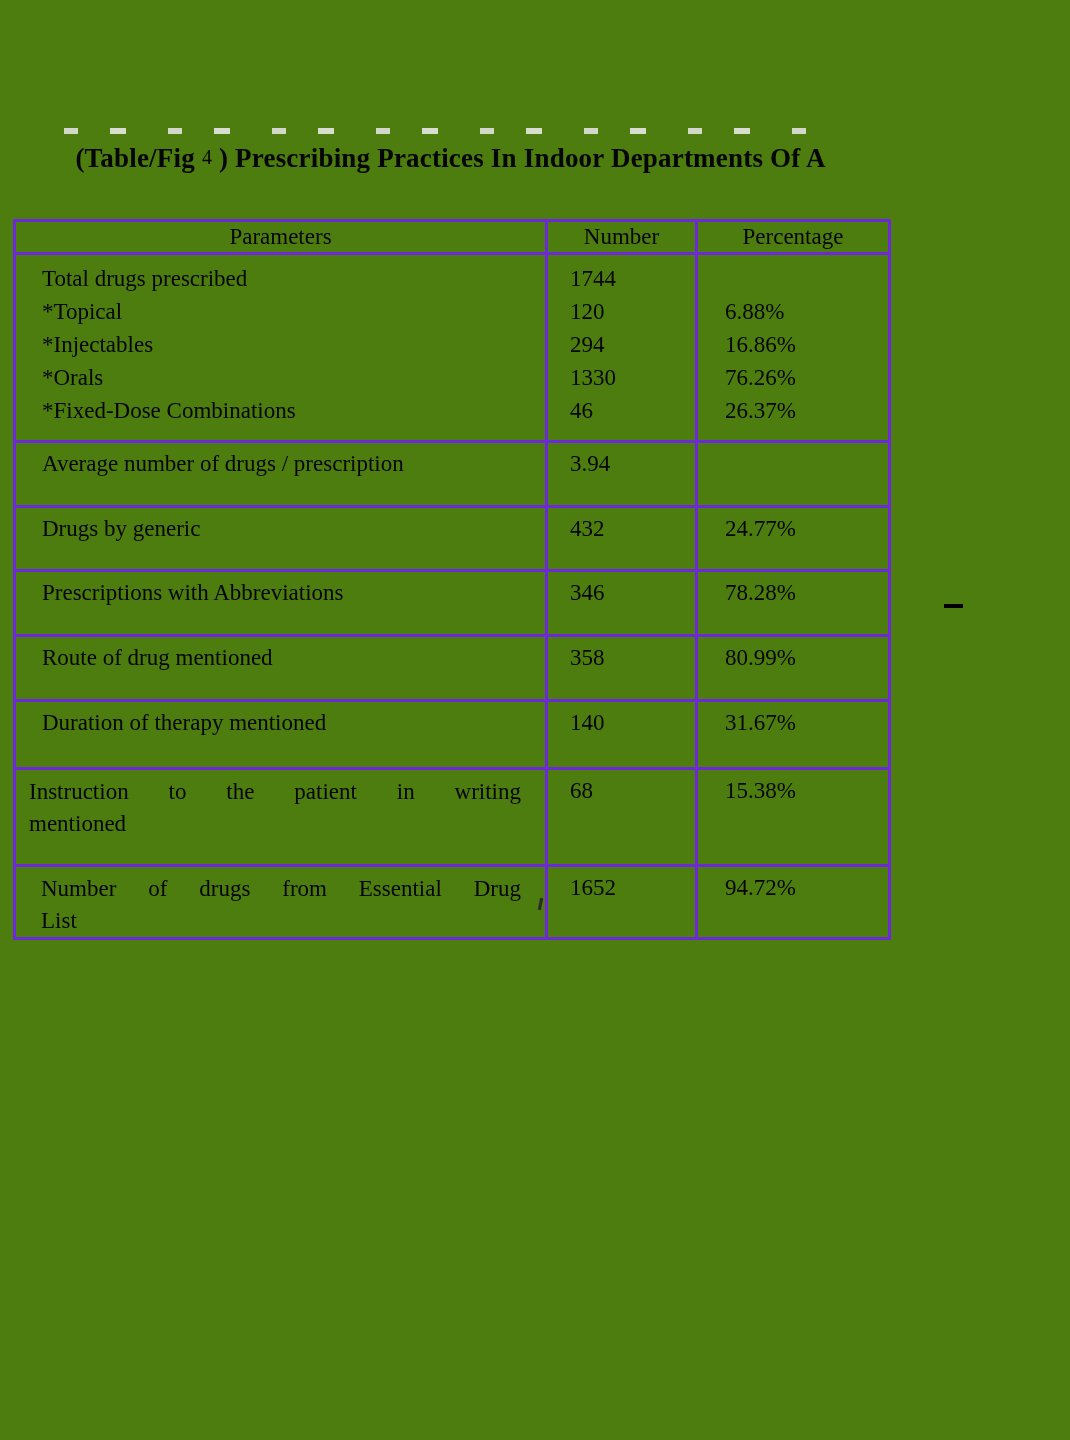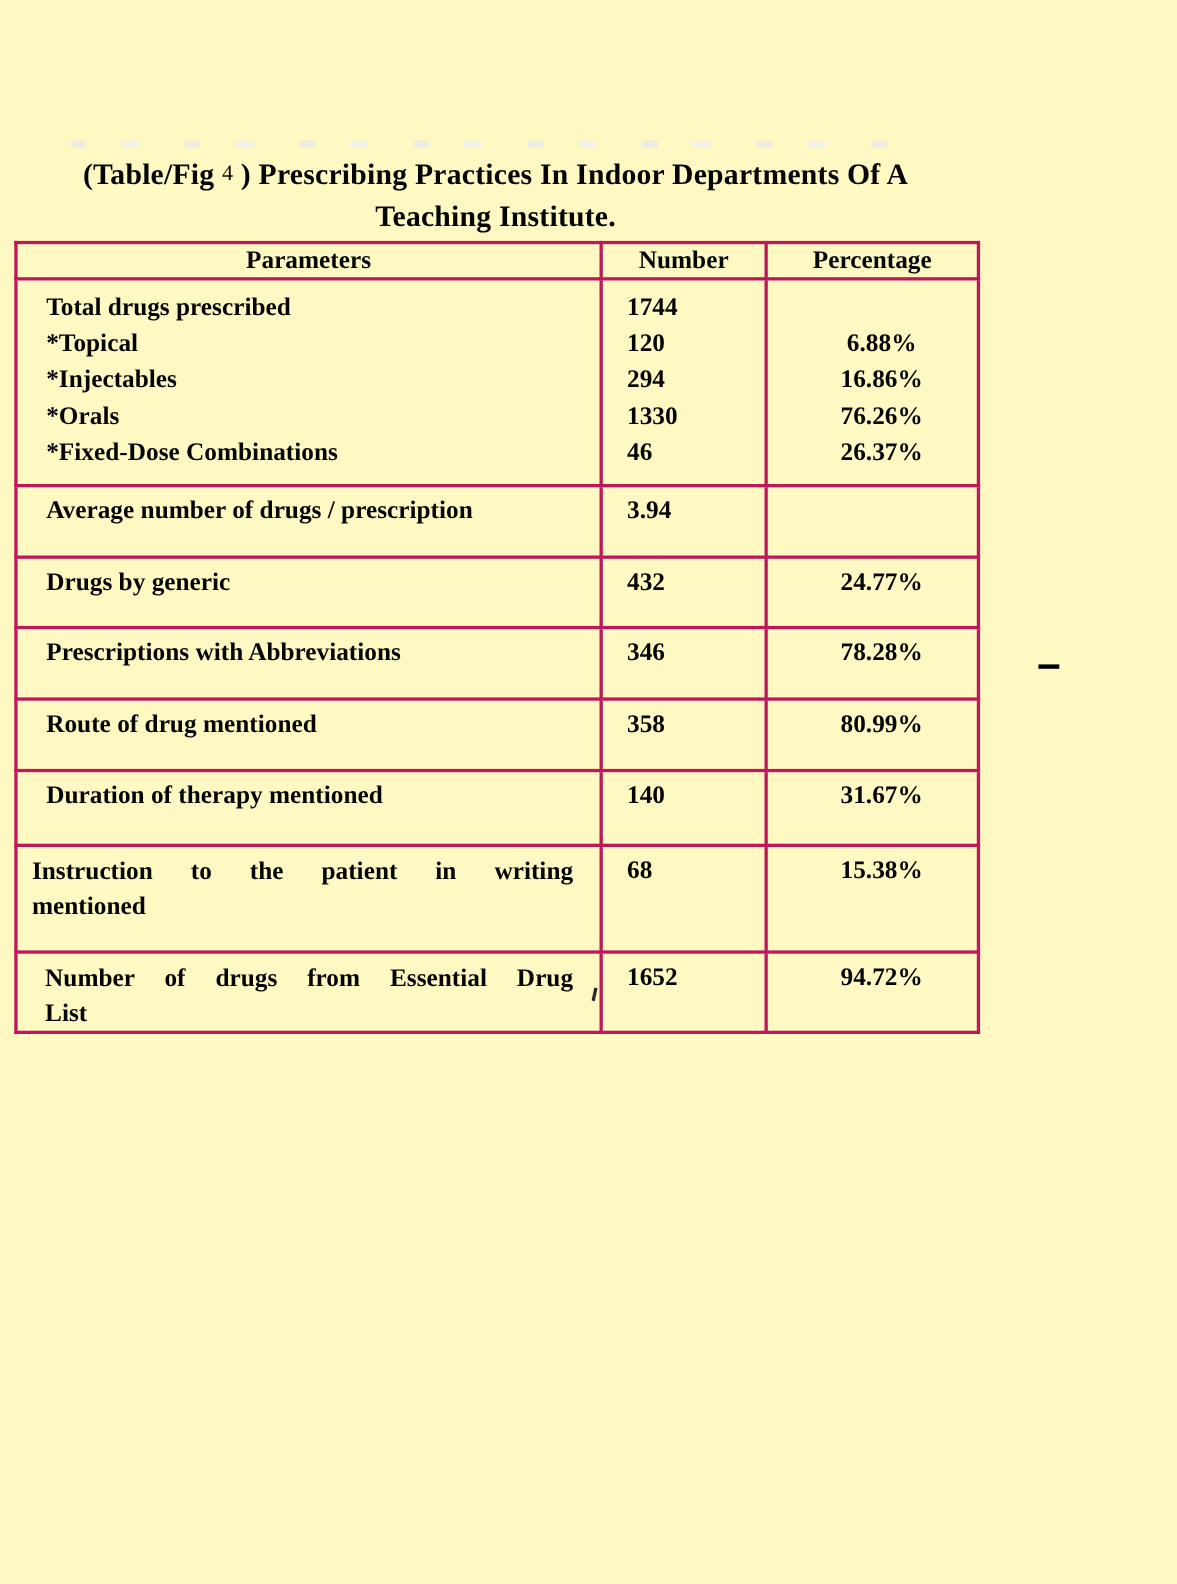--- a/index.html
+++ b/index.html
@@ -6,21 +6,21 @@
   html, body {
     margin: 0; padding: 0;
     background: #ffffff;
     font-family: "Liberation Serif", "DejaVu Serif", serif;
     color: #050505;
   }
   .page {
     position: relative;
     width: 1070px;
     height: 1440px;
-    background: #fef9c3;
+    background: #4d7c0f;
     overflow: hidden;
   }
   
   .scan-smudge {
     position: absolute;
     left: 64px; top: 128px;
     width: 772px; height: 6px;
     background: repeating-linear-gradient(90deg,
       #e9e9e9 0 14px, transparent 14px 46px,
       #efefef 46px 62px, transparent 62px 104px);
@@ -49,38 +49,38 @@
   .title .title-line2 { white-space: normal; }
 
   table.data-table {
     position: absolute;
     left: 13px; top: 219px;
     width: 875px;
     border-collapse: collapse;
     table-layout: fixed;
   }
   .data-table th, .data-table td {
-    border: 3px solid #be185d;
+    border: 3px solid #6d28d9;
     vertical-align: top;
-    font-weight: bold;
+    font-weight: normal;
     padding: 0;
   }
   .data-table th {
     font-size: 23px;
     text-align: center;
     padding: 1px 0 2px 0;
     line-height: 27px;
   }
   .data-table td {
     font-size: 23px;
     line-height: 30px;
     padding: 6px 10px 0 26px;
   }
   td.num-cell { padding-left: 22px; }
-  td.pct-cell { padding-left: 27px; text-align: center; }
+  td.pct-cell { padding-left: 27px; }
 
   
   tr.row-group td { padding-top: 7px; }
   .cell-line { line-height: 33px; min-height: 33px; white-space: nowrap; }
 
   
   td.justify-cell { padding-left: 13px; padding-right: 24px; }
   td.edl-cell { padding-left: 25px; padding-right: 24px; }
   .justify-line {
     text-align: justify;
@@ -106,21 +106,20 @@
   }
 </style>
 </head>
 <body>
 
 <div class="page">
 
   <div class="scan-smudge"></div>
 
   <h1 class="title"><span>(Table/Fig</span><span class="fig-num">4</span><span>) Prescribing Practices In Indoor Departments Of A</span><br>
-    <span class="title-line2">Teaching Institute.</span>
   </h1>
 
   <table class="data-table">
     <colgroup>
       <col style="width:532px">
       <col style="width:150px">
       <col style="width:193px">
     </colgroup>
     <thead>
       <tr style="height:31px;">

